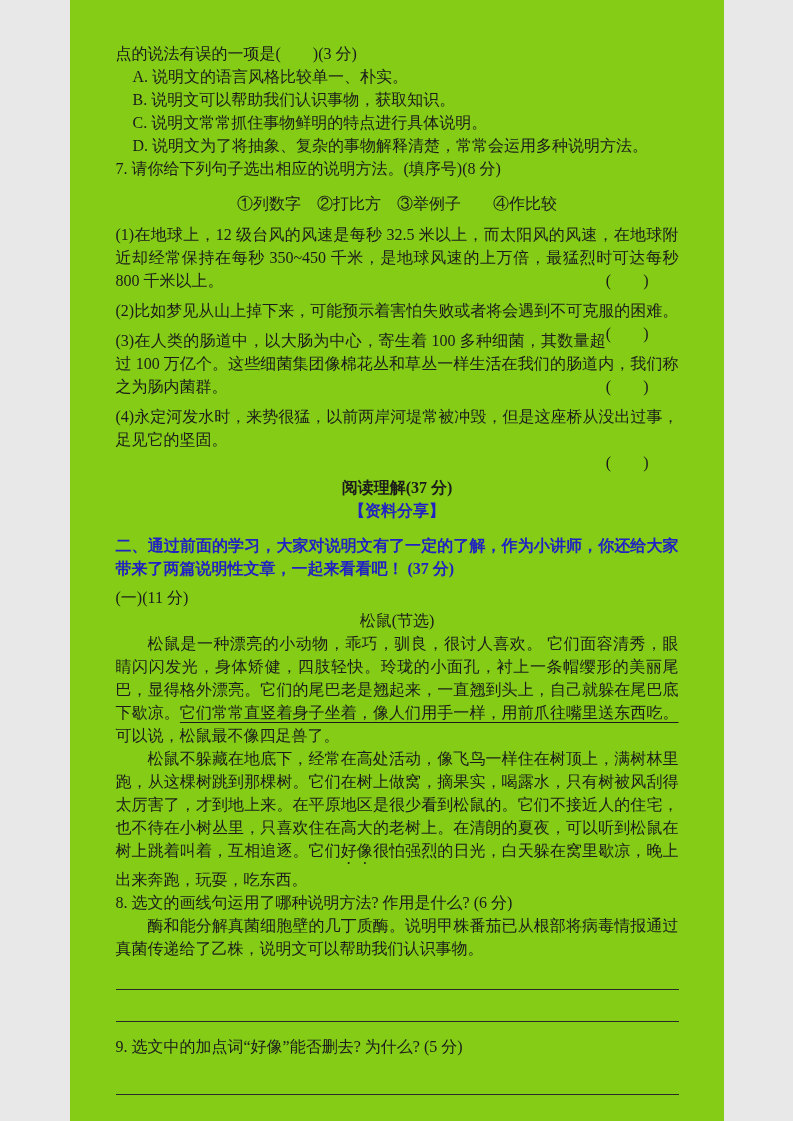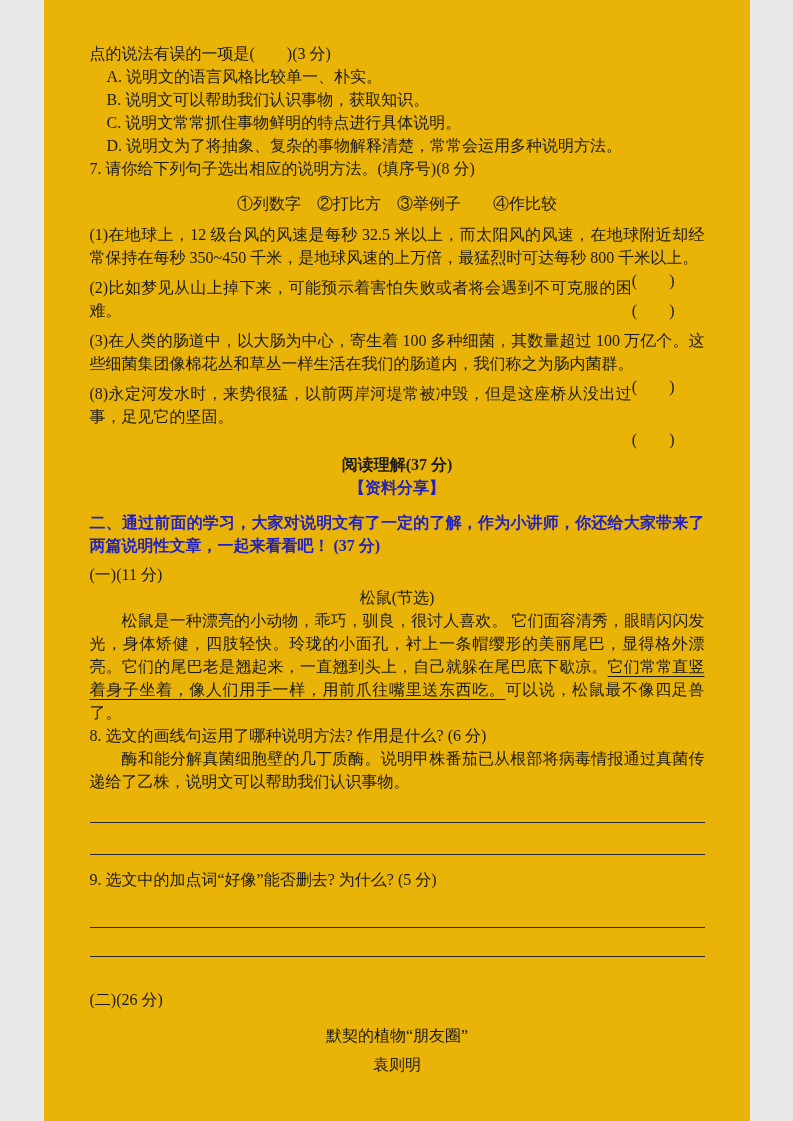--- a/index.html
+++ b/index.html
@@ -1,20 +1,20 @@
 <!DOCTYPE html>
 <html><head>
 <meta charset="utf-8">
 <style>
   html,body{margin:0;padding:0;background:#e8e8e8;}
   .page{
     position:relative;
-    width:706px;height:1121px;
+    width:654px;height:1121px;
     margin:0 auto;
-    background:#eab308;
+    background:#84cc16;
     box-sizing:border-box;
     padding:42px 45px 0 46px;
     font-family:"Liberation Serif","DejaVu Serif",serif;
     font-size:16px;
     line-height:23px;
     color:#1b1b1b;
     overflow:hidden;
   }
   p{margin:0;}
   .just{text-align:justify;text-justify:inter-ideograph;}
@@ -67,35 +67,36 @@
   <p class="just">7. 请你给下列句子选出相应的说明方法。(填序号)(8 分)</p>
 
   <p class="center methods-line">①列数字　②打比方　③举例子　　④作比较</p>
 
   <p class="just q7-item"><span>(1)在地球上，12 级台风的风速是每秒 32.5 米以上，而太阳风的风速，在地球附近却经常保持在每秒 350~450 千米，是地球风速的上万倍，最猛烈时可达每秒 800 千米以上。</span><span class="bracket">(　　)</span></p>
 
   <p class="just q7-item"><span>(2)比如梦见从山上掉下来，可能预示着害怕失败或者将会遇到不可克服的困难。</span><span class="bracket">(　　)</span></p>
 
   <p class="just q7-item"><span>(3)在人类的肠道中，以大肠为中心，寄生着 100 多种细菌，其数量超过 100 万亿个。这些细菌集团像棉花丛和草丛一样生活在我们的肠道内，我们称之为肠内菌群。</span><span class="bracket">(　　)</span></p>
 
-  <p class="just q7-item">(8)永定河发水时，来势很猛，以前两岸河堤常被冲毁，但是这座桥从没出过事，足见它的坚固。</p>
+  <p class="just q7-item">(4)永定河发水时，来势很猛，以前两岸河堤常被冲毁，但是这座桥从没出过事，足见它的坚固。</p>
   <div class="bracket-line">(　　)</div>
 
   <p class="center bold section-title">阅读理解(37 分)</p>
 
   <p class="center bold blue">【资料分享】</p>
 
   <p class="just bold blue intro">二、通过前面的学习，大家对说明文有了一定的了解，作为小讲师，你还给大家带来了两篇说明性文章，一起来看看吧！ (37 分)</p>
 
   <p class="part-label">(一)(11 分)</p>
 
   <p class="center">松鼠(节选)</p>
 
   <p class="just indent"><span>松鼠是一种漂亮的小动物，乖巧，驯良，很讨人喜欢。 它们面容清秀，眼睛闪闪发光，身体矫健，四肢轻快。玲珑的小面孔，衬上一条帽缨形的美丽尾巴，显得格外漂亮。它们的尾巴老是翘起来，一直翘到头上，自己就躲在尾巴底下歇凉。</span><span class="u-seg">它们常常直竖着身子坐着，像人们用手一样，用前爪往嘴里送东西吃。</span><span>可以说，松鼠最不像四足兽了。</span></p>
 
+  <p class="just indent"><span>松鼠不躲藏在地底下，经常在高处活动，像飞鸟一样住在树顶上，满树林里跑，从这棵树跳到那棵树。它们在树上做窝，摘果实，喝露水，只有树被风刮得太厉害了，才到地上来。在平原地区是很少看到松鼠的。它们不接近人的住宅，也不待在小树丛里，只喜欢住在高大的老树上。在清朗的夏夜，可以听到松鼠在树上跳着叫着，互相追逐。它们</span><span class="em-dots">好像</span><span>很怕强烈的日光，白天躲在窝里歇凉，晚上出来奔跑，玩耍，吃东西。</span></p>
 
   <p class="just">8. 选文的画线句运用了哪种说明方法? 作用是什么? (6 分)</p>
 
   <p class="just indent">酶和能分解真菌细胞壁的几丁质酶。说明甲株番茄已从根部将病毒情报通过真菌传递给了乙株，说明文可以帮助我们认识事物。</p>
 
   <hr class="answer-line al-1">
   <hr class="answer-line al-2">
 
   <p class="just q9">9. 选文中的加点词“好像”能否删去? 为什么? (5 分)</p>
 

